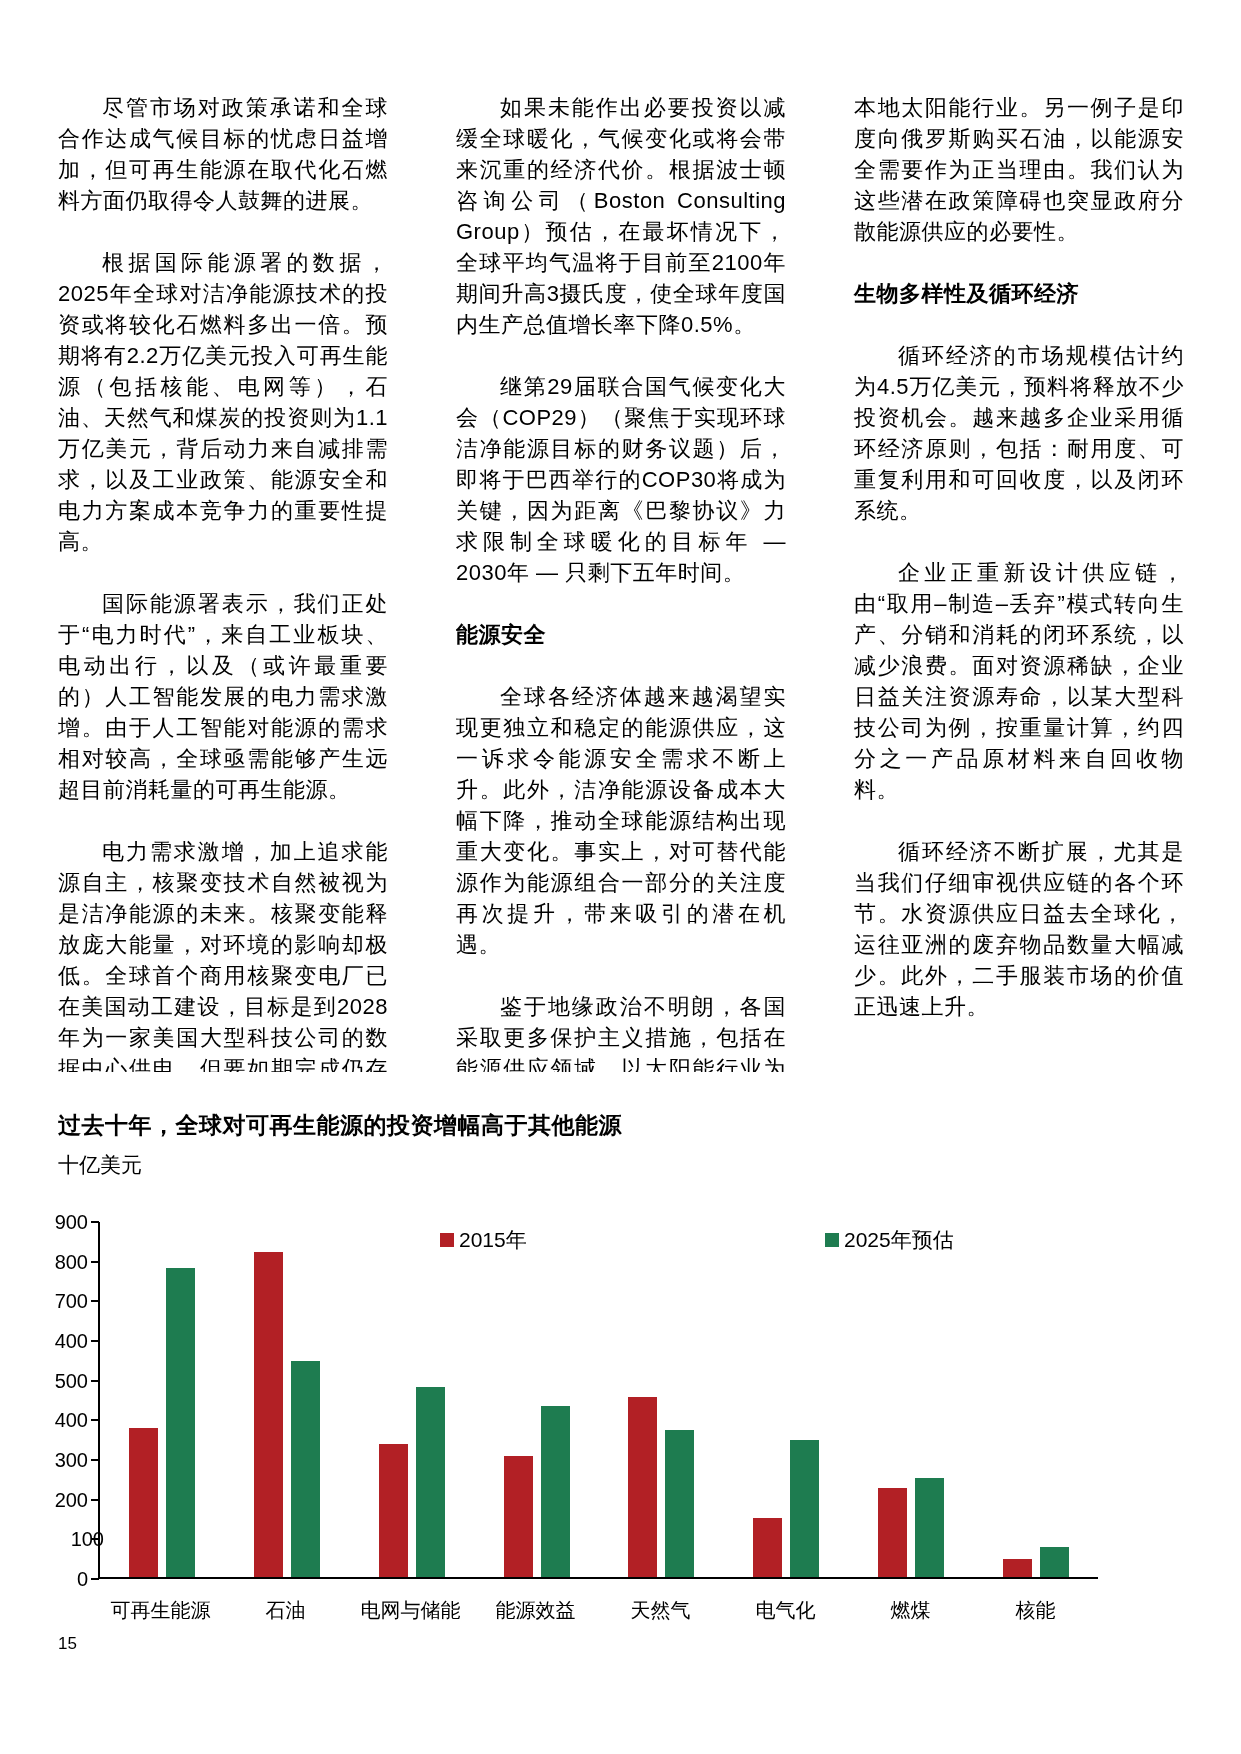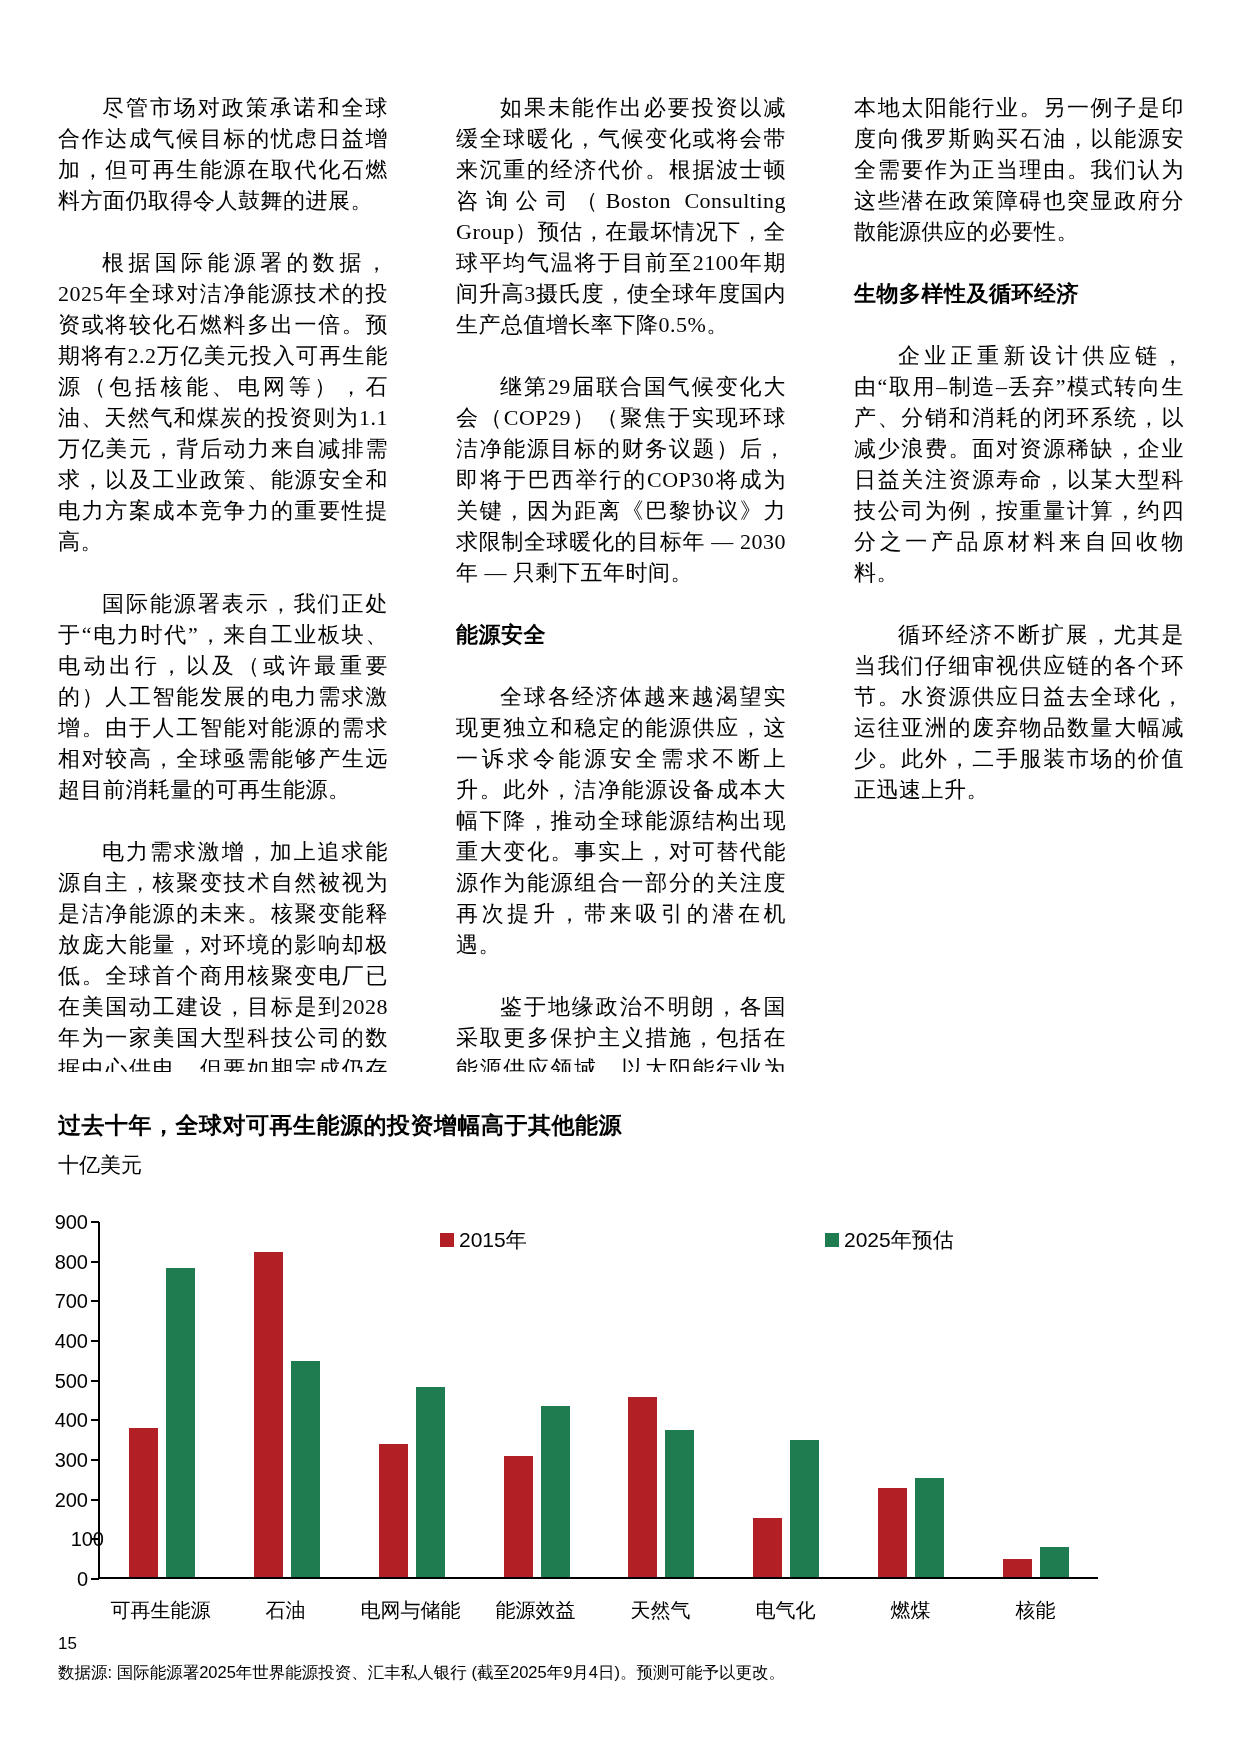--- a/index.html
+++ b/index.html
@@ -15,21 +15,20 @@
     padding:92px 57px 0 58px;
     background:#fff;
     overflow:hidden;
   }
   .columns {
     display:grid;
     grid-template-columns:repeat(3,1fr);
     column-gap:68px;
     height:980px;
     overflow:hidden;
-    font-family:Liberation Serif, serif;
   }
   .para {
     font-size:22px;
     line-height:31px;
     text-align:justify;
     text-justify:inter-character;
     text-indent:2em;
     margin-bottom:31px;
     letter-spacing:0.5px;
   }
@@ -147,20 +146,21 @@
     <div class="col">
         <p class="para">如果未能作出必要投资以减缓全球暖化，气候变化或将会带来沉重的经济代价。根据波士顿咨询公司（Boston Consulting Group）预估，在最坏情况下，全球平均气温将于目前至2100年期间升高3摄氏度，使全球年度国内生产总值增长率下降0.5%。</p>
         <p class="para">继第29届联合国气候变化大会（COP29）（聚焦于实现环球洁净能源目标的财务议题）后，即将于巴西举行的COP30将成为关键，因为距离《巴黎协议》力求限制全球暖化的目标年 — 2030年 — 只剩下五年时间。</p>
         <h3 class="subhead">能源安全</h3>
         <p class="para">全球各经济体越来越渴望实现更独立和稳定的能源供应，这一诉求令能源安全需求不断上升。此外，洁净能源设备成本大幅下降，推动全球能源结构出现重大变化。事实上，对可替代能源作为能源组合一部分的关注度再次提升，带来吸引的潜在机遇。</p>
         <p class="para">鉴于地缘政治不明朗，各国采取更多保护主义措施，包括在能源供应领域。以太阳能行业为例，美国对中国的太阳能板加征关税，旨在支持</p>
       </div>
     <div class="col">
         <p class="para cont">本地太阳能行业。另一例子是印度向俄罗斯购买石油，以能源安全需要作为正当理由。我们认为这些潜在政策障碍也突显政府分散能源供应的必要性。</p>
         <h3 class="subhead">生物多样性及循环经济</h3>
+        <p class="para">循环经济的市场规模估计约为4.5万亿美元，预料将释放不少投资机会。越来越多企业采用循环经济原则，包括：耐用度、可重复利用和可回收度，以及闭环系统。</p>
         <p class="para">企业正重新设计供应链，由“取用–制造–丢弃”模式转向生产、分销和消耗的闭环系统，以减少浪费。面对资源稀缺，企业日益关注资源寿命，以某大型科技公司为例，按重量计算，约四分之一产品原材料来自回收物料。</p>
         <p class="para">循环经济不断扩展，尤其是当我们仔细审视供应链的各个环节。水资源供应日益去全球化，运往亚洲的废弃物品数量大幅减少。此外，二手服装市场的价值正迅速上升。</p>
       </div>
   </div>
 
   <div class="chart-section">
     <div class="chart-title">过去十年，全球对可再生能源的投资增幅高于其他能源</div>
     <div class="chart-unit">十亿美元</div>
 
     <div class="chart-wrap">
@@ -233,18 +233,17 @@
           <div class="x-label">石油</div>
           <div class="x-label">电网与储能</div>
           <div class="x-label">能源效益</div>
           <div class="x-label">天然气</div>
           <div class="x-label">电气化</div>
           <div class="x-label">燃煤</div>
           <div class="x-label">核能</div>
         </div>
     </div>
 
-    <div class="chart-source">数据源: 国际能源署2025年世界能源投资、汇丰私人银行 (截至2025年9月4日)。预测可能予以更改。</div>
   </div>
 
   <div class="page-num">15</div>
 
 </div>
 
 </body></html>

